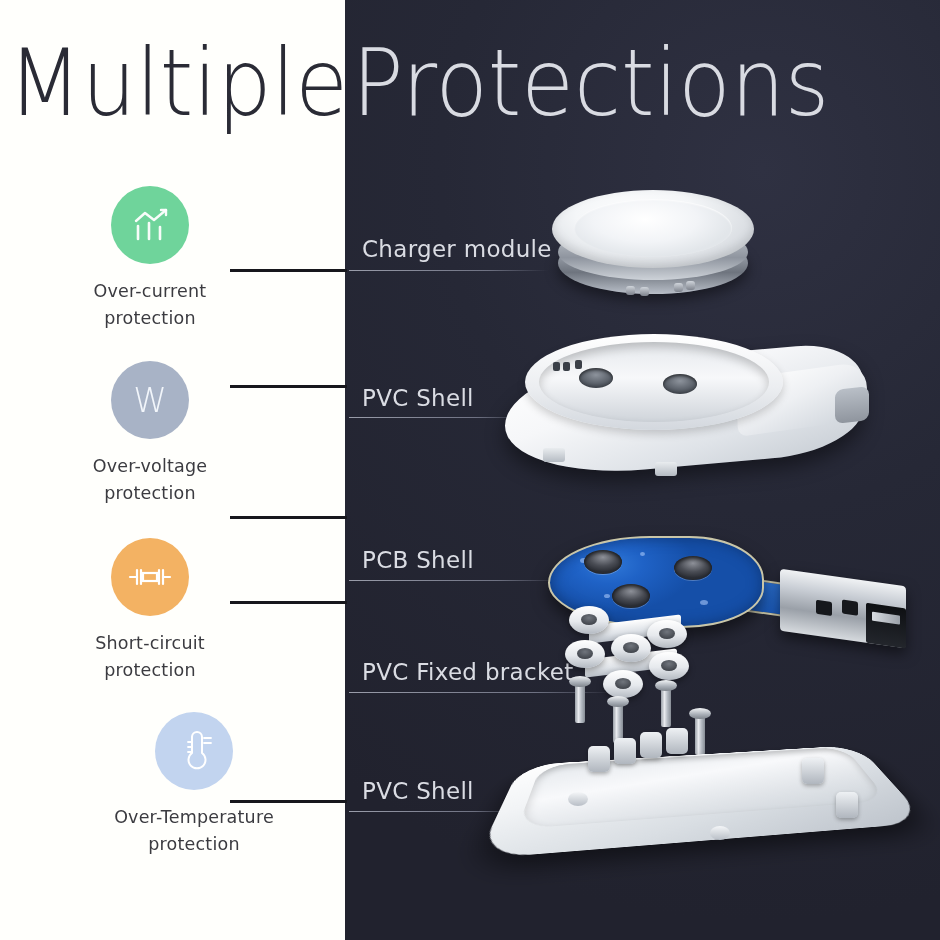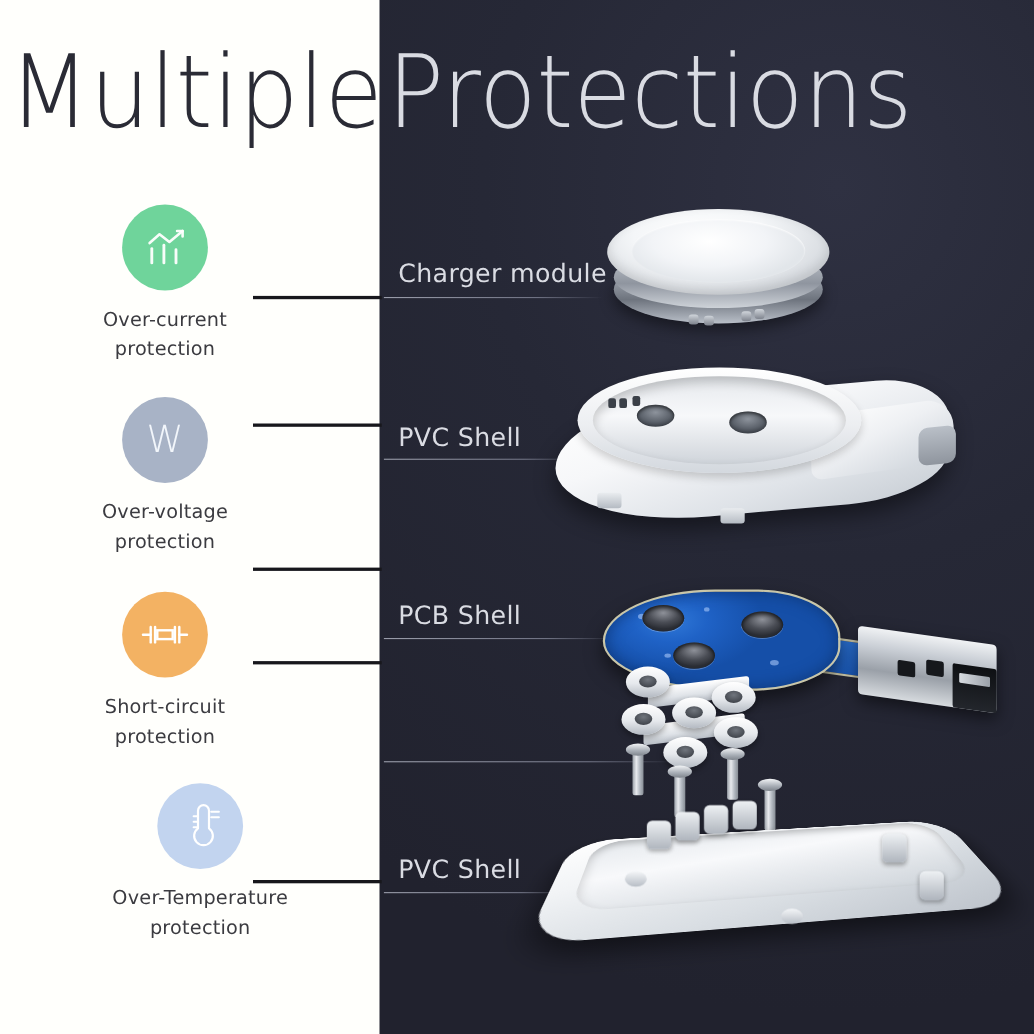--- a/index.html
+++ b/index.html
@@ -197,21 +197,21 @@
         <line x1="37" y1="6" x2="37" y2="20" stroke="#ffffff" stroke-width="2.2" stroke-linecap="round"></line>
         <line x1="37" y1="13" x2="44" y2="13" stroke="#ffffff" stroke-width="2.2" stroke-linecap="round"></line>
       </svg>
     </div>
     <div class="flabel">
       <span>Short-circuit</span>
       <span class="l2">protection</span>
     </div>
   </div>
 
-  <div class="feature" style="left:0px;top:712px;padding-left:32px;">
+  <div class="feature" style="left:12px;top:712px;padding-left:32px;">
     <div class="circle" style="background:#c2d4ef;">
       <svg width="40" height="44" viewBox="0 0 40 44">
         <path d="M18 8 a5 5 0 0 1 10 0 v16 a8.5 8.5 0 1 1 -10 0 z" fill="none" stroke="#ffffff" stroke-width="2" stroke-linejoin="round"></path>
         <line x1="18" y1="13" x2="14" y2="13" stroke="#ffffff" stroke-width="1.8" stroke-linecap="round"></line>
         <line x1="18" y1="18" x2="14" y2="18" stroke="#ffffff" stroke-width="1.8" stroke-linecap="round"></line>
         <line x1="18" y1="23" x2="14" y2="23" stroke="#ffffff" stroke-width="1.8" stroke-linecap="round"></line>
         <line x1="30" y1="9" x2="37" y2="9" stroke="#ffffff" stroke-width="1.8" stroke-linecap="round"></line>
         <line x1="30" y1="14" x2="37" y2="14" stroke="#ffffff" stroke-width="1.8" stroke-linecap="round"></line>
       </svg>
     </div>
@@ -229,20 +229,21 @@
 
   <div class="rlabel" style="left:362px;top:235px;">Charger module</div>
   <div class="runderline" style="left:349px;top:270px;width:199px;"></div>
 
   <div class="rlabel" style="left:362px;top:384px;">PVC Shell</div>
   <div class="runderline" style="left:349px;top:417px;width:182px;"></div>
 
   <div class="rlabel" style="left:362px;top:546px;">PCB Shell</div>
   <div class="runderline" style="left:349px;top:580px;width:212px;"></div>
 
+  <div class="rlabel" style="left:362px;top:658px;">PVC Fixed bracket</div>
   <div class="runderline" style="left:349px;top:692px;width:266px;"></div>
 
   <div class="rlabel" style="left:362px;top:777px;">PVC Shell</div>
   <div class="runderline" style="left:349px;top:811px;width:180px;"></div>
 
   <div class="art mod-wrap">
     <div class="mod-base"></div>
     <div class="mod-base-face"></div>
     <div class="mod-pin" style="left:86px;top:100px;"></div>
     <div class="mod-pin" style="left:100px;top:101px;"></div>

